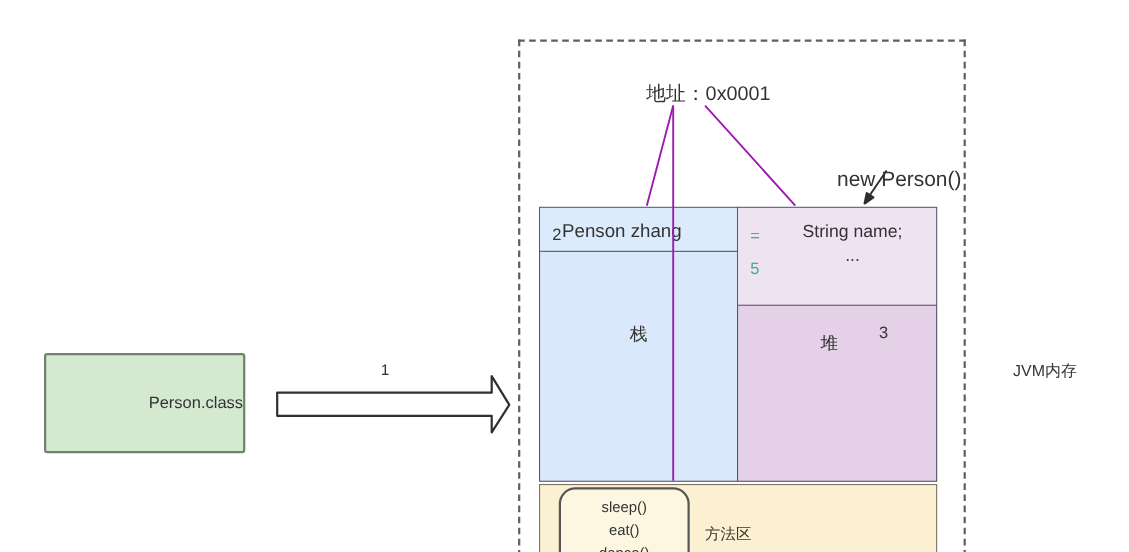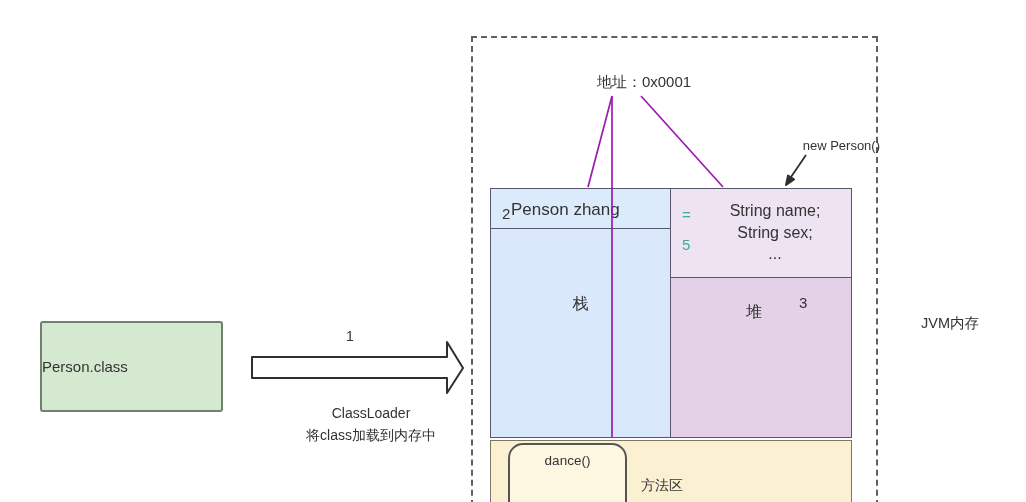--- a/index.html
+++ b/index.html
@@ -13,21 +13,21 @@
   
   #jvm-boundary{
     left:471px;top:36px;width:407px;height:480px;
     border:2px dashed #5f5f5f;box-sizing:border-box;background:transparent;
   }
 
   
   #class-box{
     left:40px;top:321px;width:183px;height:91px;box-sizing:border-box;
     background:#d4e9cf;border:2px solid #6f826b;border-radius:3px;
-    display:flex;align-items:center;justify-content:flex-start;font-size:15px;
+    display:flex;align-items:center;justify-content:flex-end;font-size:15px;
   }
 
   
   #stack-box{
     left:490px;top:188px;width:181px;height:250px;box-sizing:border-box;
     background:#d9e8fa;border:1.5px solid #585868;
   }
   #stack-strip{
     position:absolute;left:0;top:0;right:0;height:40px;box-sizing:border-box;
     border-bottom:1.5px solid #585868;background:#dcebfb;
@@ -58,23 +58,23 @@
     background:#fbf0d2;border:1.5px solid #7d7463;
   }
   #method-area-label{position:absolute;left:150px;top:36px;font-size:14px;}
   #method-list{
     left:508px;top:443px;width:119px;height:80px;box-sizing:border-box;
     background:#fdf7e2;border:2px solid #555;border-radius:15px;
     text-align:center;font-size:13.5px;line-height:21px;padding-top:5px;
   }
 
   
-  #address-label{left:564px;top:73px;width:160px;text-align:center;font-size:15px;}
-  #new-person-label{left:755px;top:138px;width:125px;text-align:right;font-size:13px;}
-  #jvm-memory-label{left:900px;top:314px;width:100px;text-align:center;font-size:14.5px;}
+  #address-label{left:564px;top:73px;width:160px;text-align:center;font-size:18px;}
+  #new-person-label{left:755px;top:153px;width:125px;text-align:center;font-size:19px;}
+  #jvm-memory-label{left:900px;top:328px;width:100px;text-align:center;font-size:14.5px;}
   #load-step-label{left:330px;top:328px;width:40px;text-align:center;font-size:14px;}
   #loader-caption{left:253px;top:402px;width:236px;text-align:center;font-size:14px;line-height:22px;}
 
   #overlay-svg{position:absolute;left:0;top:0;pointer-events:none;}
 </style>
 </head>
 <body>
 
 <div id="canvas">
 
@@ -91,49 +91,46 @@
     </div>
     <div id="stack-area-label">栈</div>
   </div>
 
   <div id="heap-box" class="abs">
     <div id="heap-object">
       <span id="assign-symbol" class="teal">=</span>
       <span id="assign-step" class="teal">5</span>
       <div id="heap-fields">
         <div>String name;</div>
-        <div>String sex;</div>
         <div>...</div>
       </div>
     </div>
     <span id="heap-area-label">堆</span>
     <span id="heap-step">3</span>
   </div>
 
   <div id="method-area" class="abs">
     <span id="method-area-label">方法区</span>
   </div>
   <div id="method-list" class="abs">
+    <div>sleep()</div>
+    <div>eat()</div>
     <div>dance()</div>
   </div>
 
   <svg id="overlay-svg" width="1026" height="502" viewBox="0 0 1026 502">
 
     <polygon points="252,357 447,357 447,342 463,368 447,393 447,378 252,378" fill="#ffffff" stroke="#2f2f2f" stroke-width="2" stroke-linejoin="round"></polygon>
 
     <line x1="612" y1="96" x2="588" y2="187" stroke="#9c1ab1" stroke-width="1.7"></line>
     <line x1="612" y1="96" x2="612" y2="437" stroke="#9c1ab1" stroke-width="1.7"></line>
     <line x1="641" y1="96" x2="723" y2="187" stroke="#9c1ab1" stroke-width="1.7"></line>
 
     <line x1="806" y1="155" x2="791" y2="177" stroke="#2f2f2f" stroke-width="1.8"></line>
     <polygon points="786,185 794,179.4 788,175.6" fill="#2f2f2f" stroke="#2f2f2f" stroke-width="2" stroke-linejoin="round"></polygon>
   </svg>
 
   <div id="address-label" class="abs txt">地址：0x0001</div>
   <div id="new-person-label" class="abs txt">new Person()</div>
   <div id="jvm-memory-label" class="abs txt">JVM内存</div>
   <div id="load-step-label" class="abs txt">1</div>
-  <div id="loader-caption" class="abs">
-    <div>ClassLoader</div>
-    <div>将class加载到内存中</div>
-  </div>
 
 </div>
 
 </body></html>

